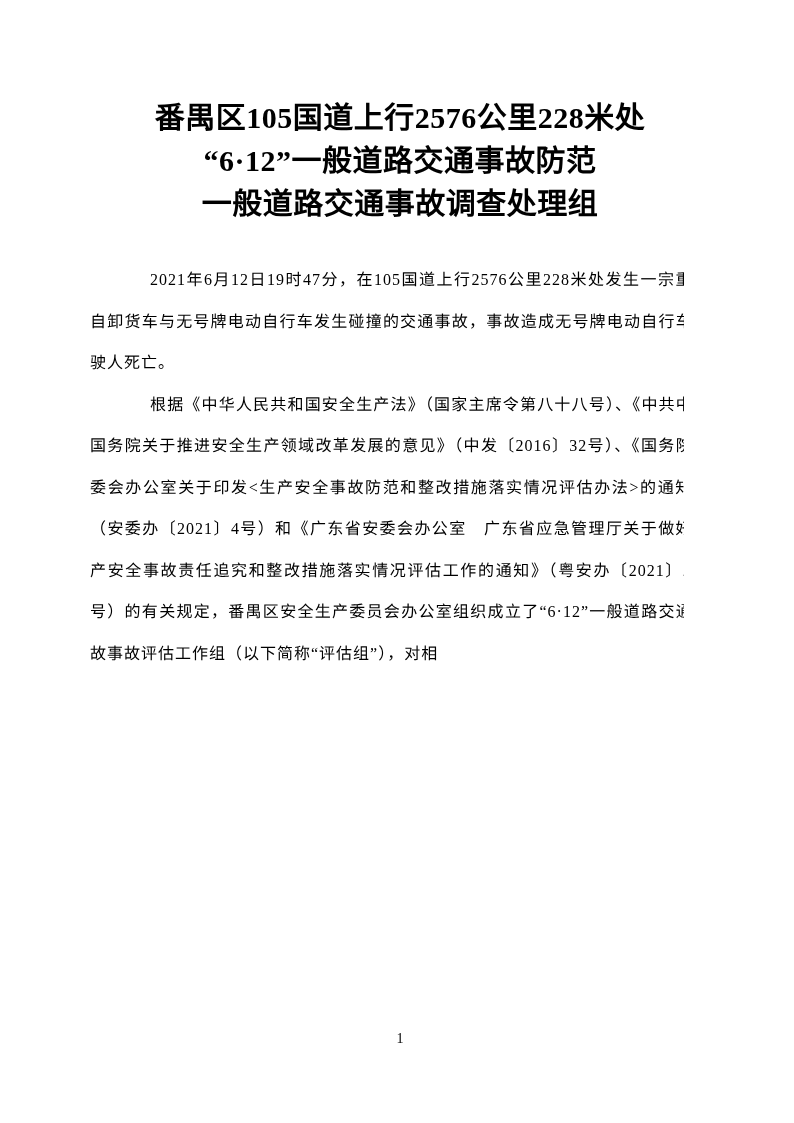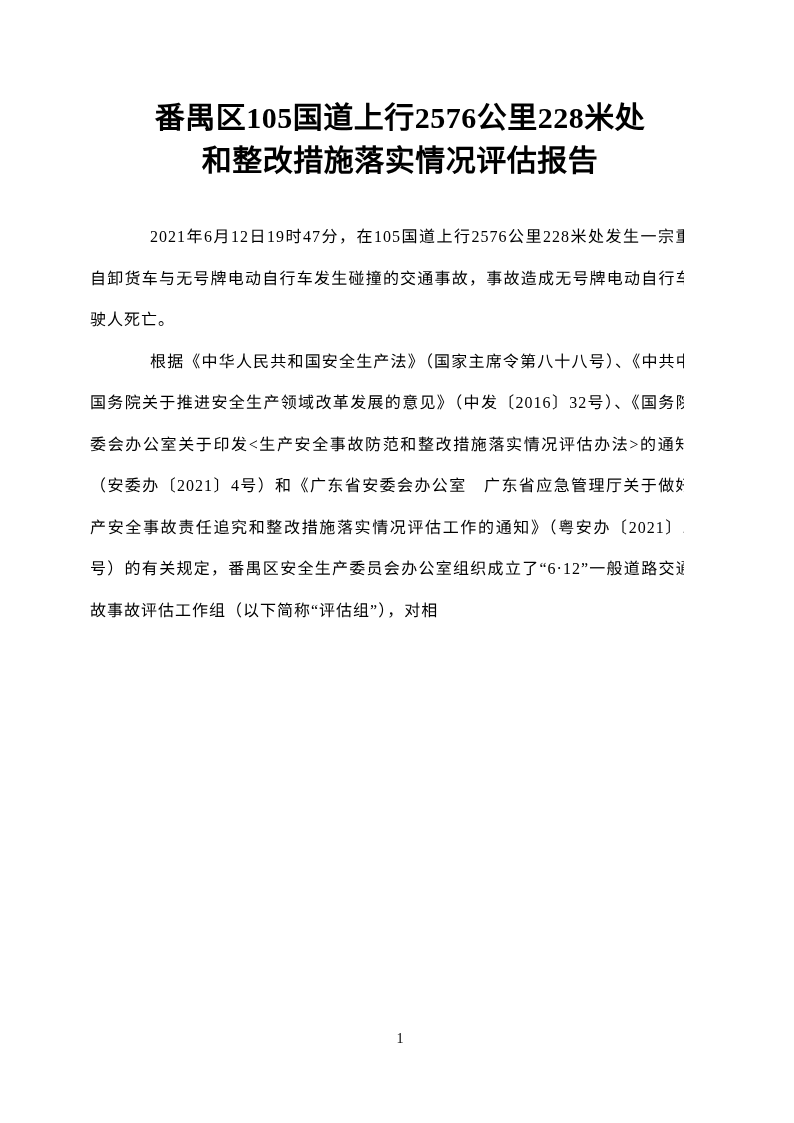--- a/index.html
+++ b/index.html
@@ -55,21 +55,22 @@
     font-family: "Liberation Serif", serif;
   }
 </style>
 </head>
 <body>
 
 <div class="page">
   <div class="content">
     <div class="doc-title">
       <div>番禺区105国道上行2576公里228米处</div>
-      <div>和整改措施落实情况评估报告</div>
+      <div>“6·12”一般道路交通事故防范</div>
+      <div>一般道路交通事故调查处理组</div>
     </div>
     <div class="doc-body">
       <p>2021年6月12日19时47分，在105国道上行2576公里228米处发生一宗重型自卸货车与无号牌电动自行车发生碰撞的交通事故，事故造成无号牌电动自行车驾驶人死亡。</p>
       <p>根据《中华人民共和国安全生产法》（国家主席令第八十八号）、《中共中央国务院关于推进安全生产领域改革发展的意见》（中发〔2016〕32号）、《国务院安委会办公室关于印发&lt;生产安全事故防范和整改措施落实情况评估办法&gt;的通知》（安委办〔2021〕4号）和《广东省安委会办公室　广东省应急管理厅关于做好生产安全事故责任追究和整改措施落实情况评估工作的通知》（粤安办〔2021〕202号）的有关规定，番禺区安全生产委员会办公室组织成立了“6·12”一般道路交通事故事故评估工作组（以下简称“评估组”），对相</p>
     </div>
   </div>
   <div class="page-number">1</div>
 </div>
 
 </body></html>

